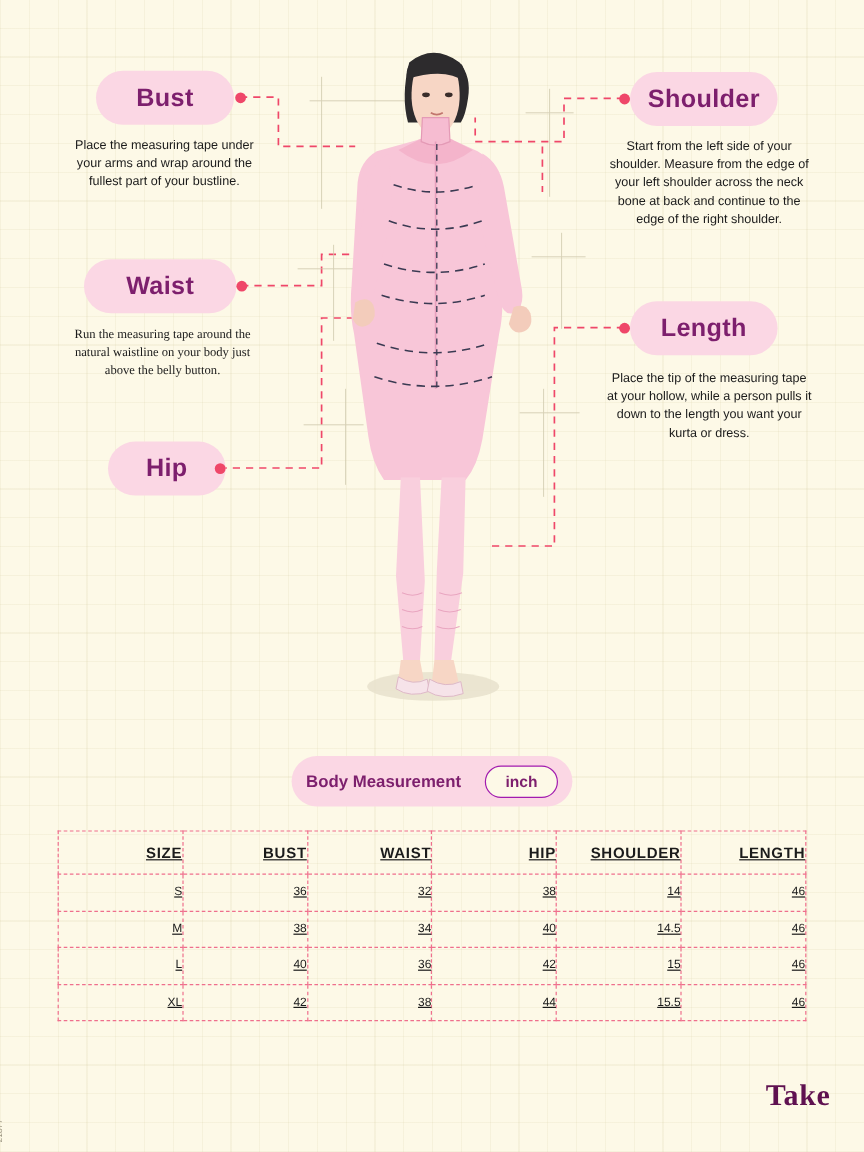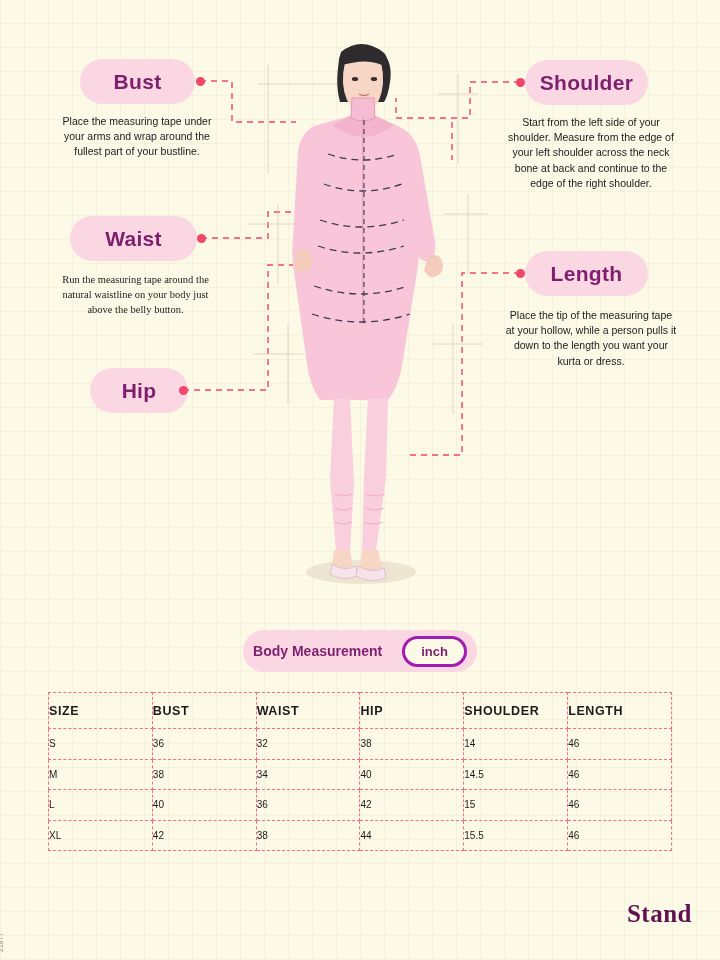--- a/index.html
+++ b/index.html
@@ -56,40 +56,41 @@
     left: 243px; top: 630px;
     width: 234px; height: 42px;
     background: #fbd7e4;
     border-radius: 21px;
     display: flex; align-items: center; justify-content: center;
     gap: 20px;
   }
   .measure-bar .label { color: #7d1f6d; font-weight: bold; font-size: 14px; }
   .unit-chip {
     background: #fdf9e7;
-    border: 3px solid #a21caf;
+    border: 1px solid #a21caf;
     border-radius: 16px;
     padding: 5px 16px;
     color: #7d1f6d;
     font-weight: bold;
     font-size: 13px;
   }
 
   
   table.size-table {
     position: absolute;
     left: 48px; top: 692px;
     width: 624px;
     border-collapse: collapse;
     table-layout: fixed;
   }
   table.size-table th, table.size-table td {
     border: 1px dashed #ef6f8d;
-    text-align: left;
+    text-align: right;
     color: #1b1b1b;
+    text-decoration: underline;
   }
   table.size-table th {
     height: 36px;
     font-size: 12.5px;
     font-weight: bold;
     letter-spacing: .6px;
   }
   table.size-table td {
     height: 30.5px;
     font-size: 10px;
@@ -269,16 +270,16 @@
         <td>XL</td>
         <td>42</td>
         <td>38</td>
         <td>44</td>
         <td>15.5</td>
         <td>46</td>
       </tr>
     </tbody>
   </table>
 
-  <div class="brand">Stand</div>
+  <div class="brand">Take</div>
   <div class="side-code">21877</div>
 
 </div>
 
 </body></html>

